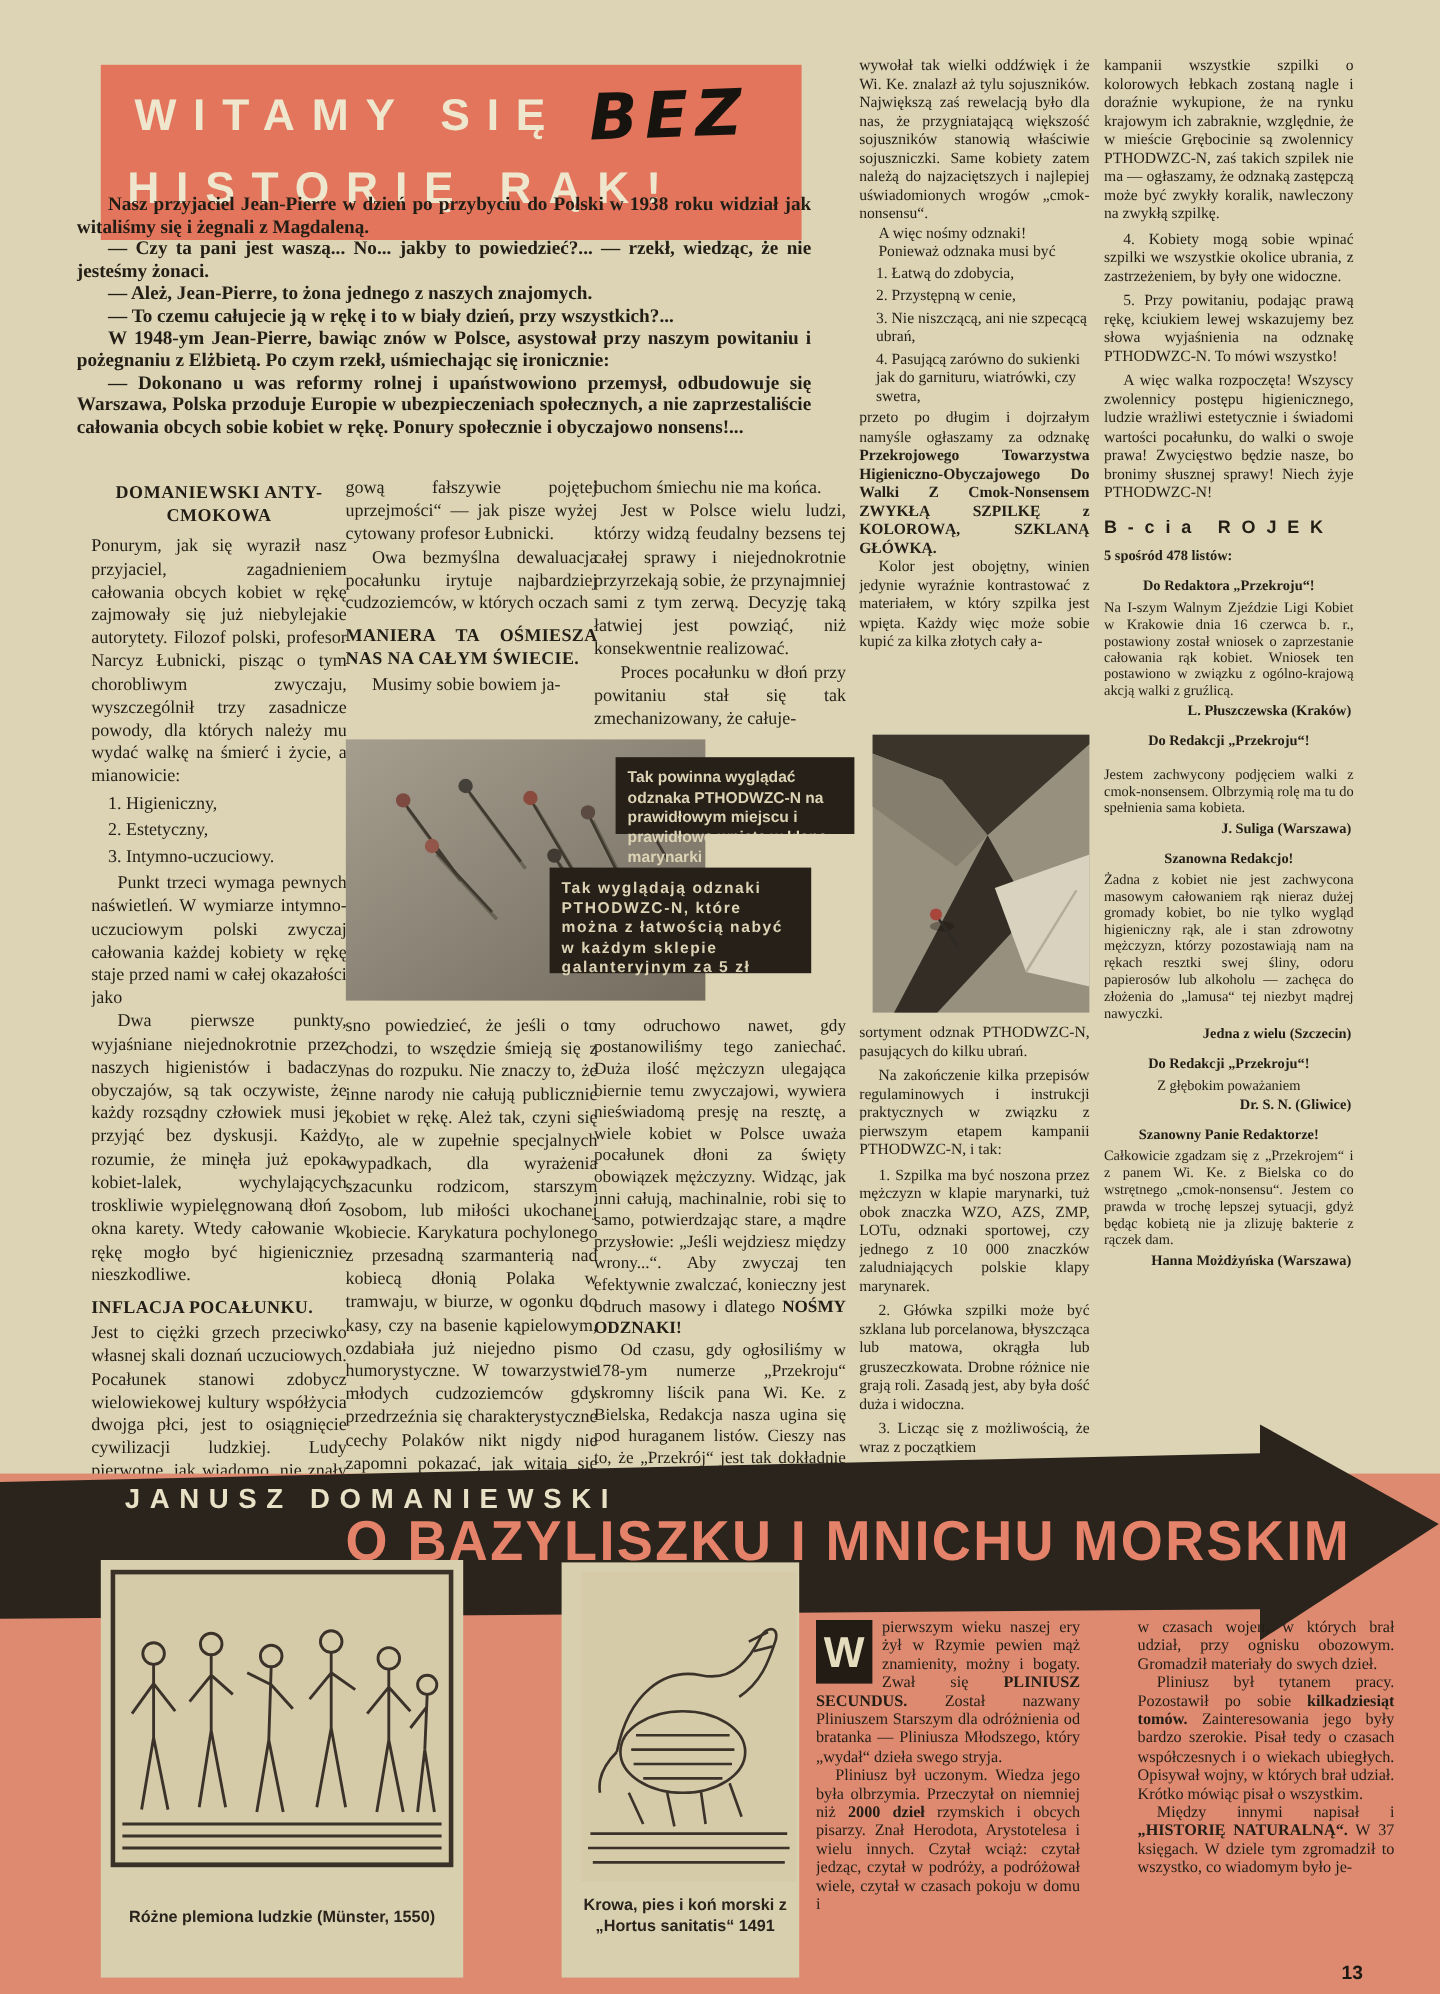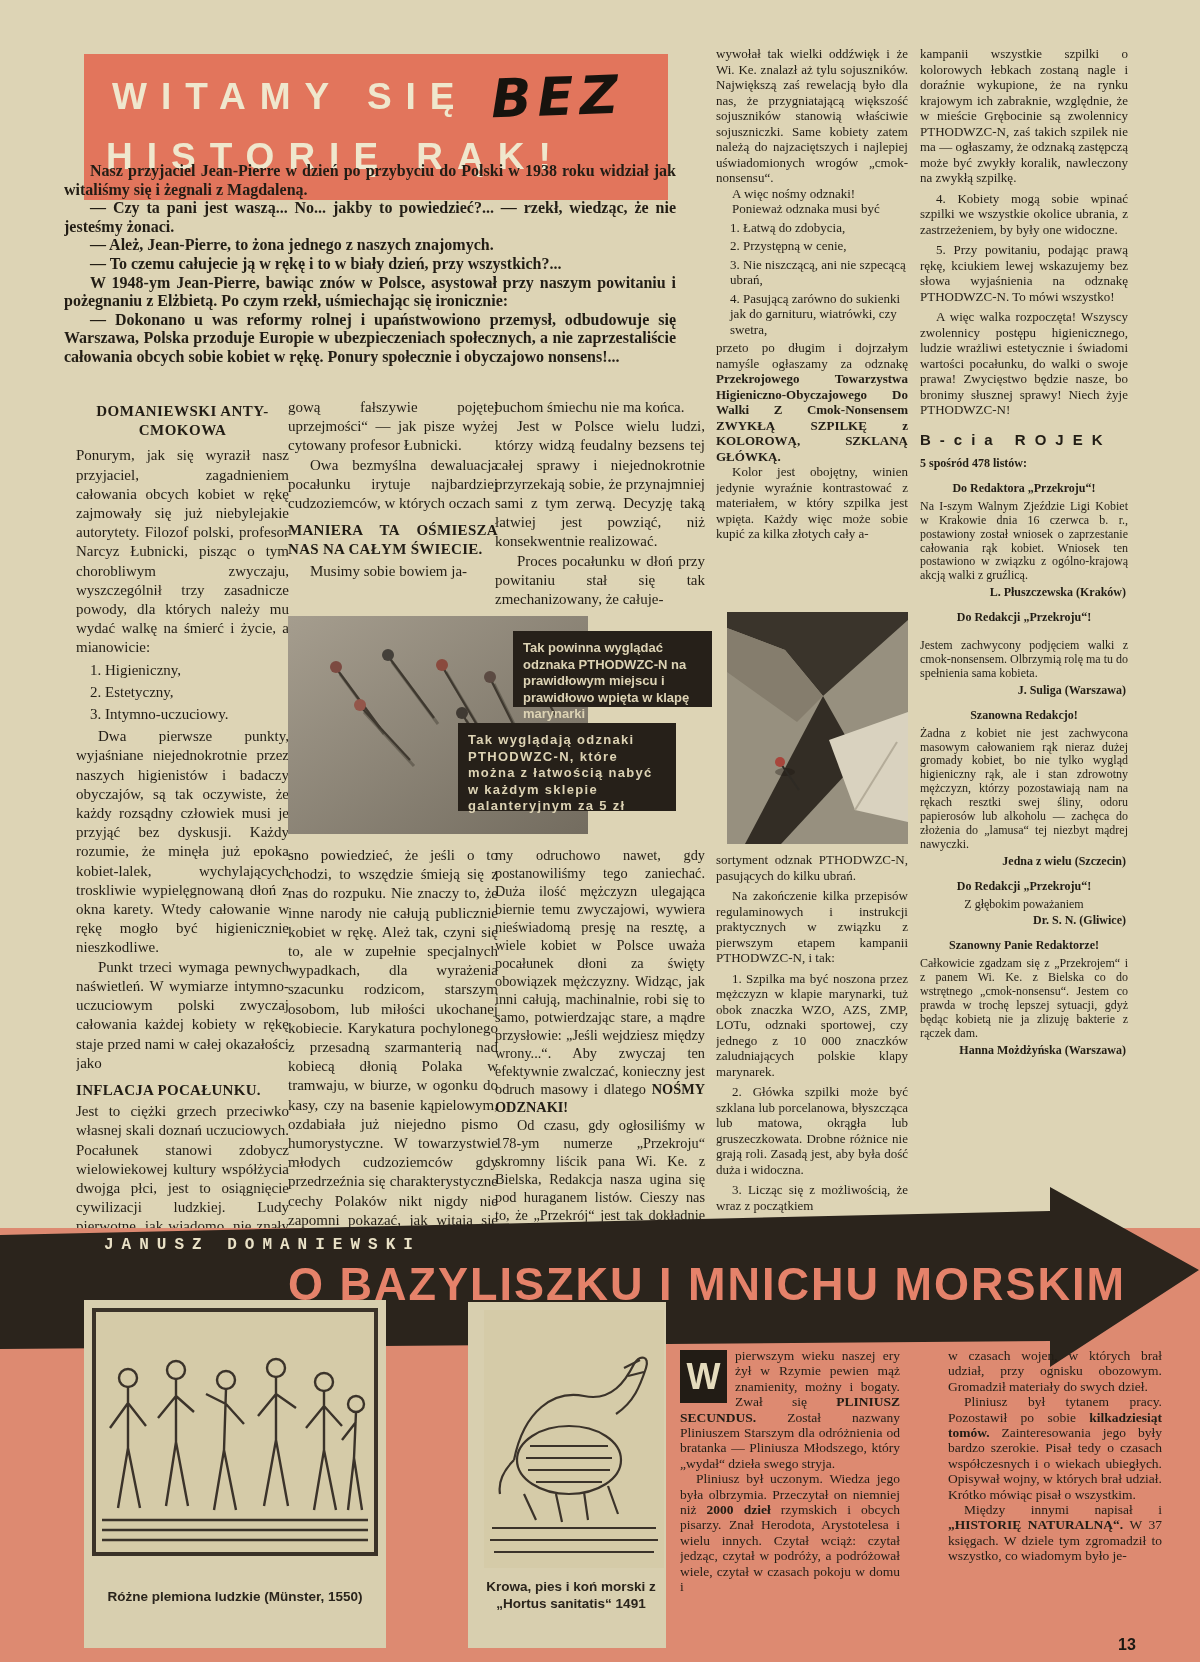--- a/index.html
+++ b/index.html
@@ -30,21 +30,21 @@
   .lsig{font-weight:bold;text-align:right;margin:3px 2px 6px 0;}
   .lclose{text-align:center;margin:2px 0 0;}
   .rojek{font-weight:bold;font-size:15px;letter-spacing:9px;font-family:"Liberation Sans",sans-serif;
          margin:14px 0 10px;white-space:nowrap;}
   .lhdr{font-weight:bold;margin:0 0 6px;}
   
   .capbox{background:#262019;color:#ddd3b4;font-family:"Liberation Sans",sans-serif;
           font-weight:bold;font-size:13px;line-height:16.5px;padding:9px 10px;box-sizing:border-box;}
   .capbox.sp{letter-spacing:1.3px;}
   
-  .feat-author{font-family:Liberation Mono, monospace;font-weight:bold;font-size:16px;
+  .feat-author{font-family:Liberation Sans, sans-serif;font-weight:bold;font-size:23px;
                letter-spacing:8px;color:#e9e1c6;white-space:nowrap;}
   .feat-title{font-family:"Liberation Sans",sans-serif;font-weight:bold;font-size:45px;
               letter-spacing:2px;color:#e5826a;white-space:nowrap;transform:scaleY(1.04);}
   
   .card{background:#d8cfaf;box-sizing:border-box;padding:8px;}
   .wcap{font-family:"Liberation Sans",sans-serif;font-weight:bold;font-size:13.5px;line-height:17px;
         text-align:center;color:#2a241c;margin-top:6px;}
   .botcol{font-size:13.5px;line-height:15.4px;text-align:justify;overflow:hidden;}
   .botcol p{margin:0;text-indent:16px;}
   .dropcap{float:left;width:47px;height:53px;background:#221c15;color:#e5dcbd;
@@ -72,22 +72,22 @@
     <p>W 1948-ym Jean-Pierre, bawiąc znów w Polsce, asystował przy naszym powitaniu i pożegnaniu z Elżbietą. Po czym rzekł, uśmiechając się ironicznie:</p>
     <p>— Dokonano u was reformy rolnej i upaństwowiono przemysł, odbudowuje się Warszawa, Polska przoduje Europie w ubezpieczeniach społecznych, a nie zaprzestaliście całowania obcych sobie kobiet w rękę. Ponury społecznie i obyczajowo nonsens!...</p>
   </div>
 
   <div class="abs collg" style="left:76px;top:398px;width:213px;height:834px;">
     <p class="chead">DOMANIEWSKI ANTY-CMOKOWA</p>
     <p class="noind">Ponurym, jak się wyraził nasz przyjaciel, zagadnieniem całowania obcych kobiet w rękę zajmowały się już niebylejakie autorytety. Filozof polski, profesor Narcyz Łubnicki, pisząc o tym chorobliwym zwyczaju, wyszczególnił trzy zasadnicze powody, dla których należy mu wydać walkę na śmierć i życie, a mianowicie:</p>
     <p class="li">1. Higieniczny,</p>
     <p class="li">2. Estetyczny,</p>
     <p class="li">3. Intymno-uczuciowy.</p>
+    <p>Punkt trzeci wymaga pewnych naświetleń. W wymiarze intymno-uczuciowym polski zwyczaj całowania każdej kobiety w rękę staje przed nami w całej okazałości jako</p>
     <p>Dwa pierwsze punkty, wyjaśniane niejednokrotnie przez naszych higienistów i badaczy obyczajów, są tak oczywiste, że każdy rozsądny człowiek musi je przyjąć bez dyskusji. Każdy rozumie, że minęła już epoka kobiet-lalek, wychylających troskliwie wypielęgnowaną dłoń z okna karety. Wtedy całowanie w rękę mogło być higienicznie nieszkodliwe.</p>
-    <p>Punkt trzeci wymaga pewnych naświetleń. W wymiarze intymno-uczuciowym polski zwyczaj całowania każdej kobiety w rękę staje przed nami w całej okazałości jako</p>
     <p class="bhead">INFLACJA POCAŁUNKU.</p>
     <p class="noind">Jest to ciężki grzech przeciwko własnej skali doznań uczuciowych. Pocałunek stanowi zdobycz wielowiekowej kultury współżycia dwojga płci, jest to osiągnięcie cywilizacji ludzkiej. Ludy pierwotne, jak wiadomo, nie znały pocałunku. Głupi zwyczaj całowania rąk każdej kobiety „profanuje tym samym pocałunek, który zamiast być wyrazem miłości, staje się wytartą, zatłuszczoną monetą obie-</p>
   </div>
 
   <div class="abs collg" style="left:288px;top:398px;width:210px;height:216px;">
     <p class="noind">gową fałszywie pojętej uprzejmości“ — jak pisze wyżej cytowany profesor Łubnicki.</p>
     <p>Owa bezmyślna dewaluacja pocałunku irytuje najbardziej cudzoziemców, w których oczach</p>
     <p class="bhead">MANIERA TA OŚMIESZA NAS NA CAŁYM ŚWIECIE.</p>
     <p>Musimy sobie bowiem ja-</p>
   </div>
@@ -125,21 +125,21 @@
     <circle cx="174" cy="97" r="6" fill="#403a33"></circle>
     <circle cx="236" cy="43" r="6" fill="#84443b"></circle>
   </svg>
 
   <div class="abs collg" style="left:495px;top:398px;width:210px;height:228px;">
     <p class="noind">buchom śmiechu nie ma końca.</p>
     <p>Jest w Polsce wielu ludzi, którzy widzą feudalny bezsens tej całej sprawy i niejednokrotnie przyrzekają sobie, że przynajmniej sami z tym zerwą. Decyzję taką łatwiej jest powziąć, niż konsekwentnie realizować.</p>
     <p>Proces pocałunku w dłoń przy powitaniu stał się tak zmechanizowany, że całuje-</p>
   </div>
 
-  <div class="abs capbox" style="left:513px;top:631px;width:199px;height:76px;">Tak powinna wyglądać odznaka PTHODWZC-N na prawidłowym miejscu i prawidłowo wpięta w klapę marynarki</div>
+  <div class="abs capbox" style="left:513px;top:631px;width:199px;height:64px;">Tak powinna wyglądać odznaka PTHODWZC-N na prawidłowym miejscu i prawidłowo wpięta w klapę marynarki</div>
   <div class="abs capbox sp" style="left:458px;top:723px;width:218px;height:88px;">Tak wyglądają odznaki PTHODWZC-N, które można z łatwością nabyć w każdym sklepie galanteryjnym za 5 zł</div>
 
   <div class="abs collg" style="left:288px;top:846px;width:210px;height:386px;">
     <p class="noind">sno powiedzieć, że jeśli o to chodzi, to wszędzie śmieją się z nas do rozpuku. Nie znaczy to, że inne narody nie całują publicznie kobiet w rękę. Ależ tak, czyni się to, ale w zupełnie specjalnych wypadkach, dla wyrażenia szacunku rodzicom, starszym osobom, lub miłości ukochanej kobiecie. Karykatura pochylonego z przesadną szarmanterią nad kobiecą dłonią Polaka w tramwaju, w biurze, w ogonku do kasy, czy na basenie kąpielowym, ozdabiała już niejedno pismo humorystyczne. W towarzystwie młodych cudzoziemców gdy przedrzeźnia się charakterystyczne cechy Polaków nikt nigdy nie zapomni pokazać, jak witają się Polacy z kobietami, a wtedy wy-</p>
   </div>
 
   <div class="abs collg" style="left:495px;top:846px;width:210px;height:386px;font-size:14.3px;line-height:18px;">
     <p class="noind"><span>my odruchowo nawet, gdy postanowiliśmy tego zaniechać. Duża ilość mężczyzn ulegająca biernie temu zwyczajowi, wywiera nieświadomą presję na resztę, a wiele kobiet w Polsce uważa pocałunek dłoni za święty obowiązek mężczyzny. Widząc, jak inni całują, machinalnie, robi się to samo, potwierdzając stare, a mądre przysłowie: „Jeśli wejdziesz między wrony...“. Aby zwyczaj ten efektywnie zwalczać, konieczny jest odruch masowy i dlatego </span><b>NOŚMY ODZNAKI!</b></p>
     <p>Od czasu, gdy ogłosiliśmy w 178-ym numerze „Przekroju“ skromny liścik pana Wi. Ke. z Bielska, Redakcja nasza ugina się pod huraganem listów. Cieszy nas to, że „Przekrój“ jest tak dokładnie czytany, że mały liścik</p>
   </div>

